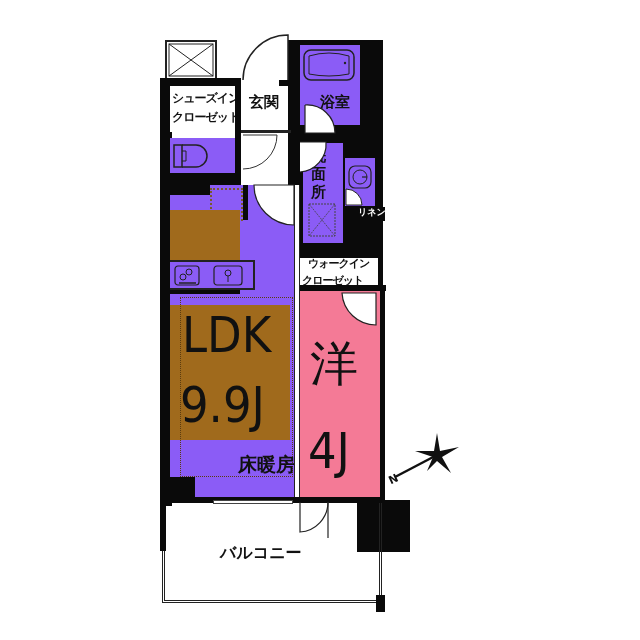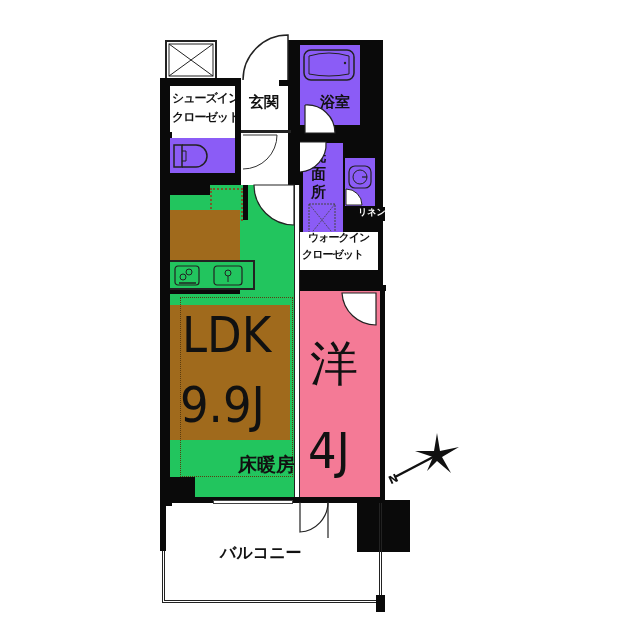--- a/index.html
+++ b/index.html
@@ -1,20 +1,20 @@
 <!DOCTYPE html>
 <html><head>
 <meta charset="utf-8">
 <style>
   html, body { margin:0; padding:0; background:#ffffff; }
   body { width:640px; height:640px; position:relative; overflow:hidden; font-family:"DejaVu Sans", sans-serif; }
   .abs { position:absolute; box-sizing:border-box; }
   .wall { background:#0a0a0a; }
   .aqua { background:#8b5cf6; }
-  .wood { background:#22c55e; }
+  .wood { background:#8b5cf6; }
   .wooddark { background:#a06a1c; }
   .pink { background:#f47a96; }
   .white { background:#ffffff; }
   .lbl { position:absolute; color:#111; font-weight:bold; white-space:nowrap; line-height:1; }
   .big { font-family:"DejaVu Sans Condensed","DejaVu Sans", sans-serif; font-weight:normal; color:#111; position:absolute; line-height:1; }
   .dotted { border:2px dotted #7a5a2a; }
 </style>
 </head>
 <body>
 
@@ -99,21 +99,21 @@
     </svg>
   </div>
   <svg class="abs" style="left:344px;top:185px;" width="22" height="22">
     <path d="M2 20 L2 4 A16 16 0 0 1 18 20 Z" fill="#fff" stroke="#222" stroke-width="1"></path>
   </svg>
 
   <div class="abs wall" style="left:345px;top:207px;width:28px;height:14px;margin-left:12px;">
     <span class="lbl" style="left:1px;top:1px;font-size:9px;color:#fff;">リネン</span>
   </div>
 
-  <div class="abs white" style="left:300px;top:232px;width:78px;height:38px;">
+  <div class="abs white" style="left:300px;top:258px;width:78px;height:28px;">
     <span class="lbl" style="left:8px;top:0px;font-size:11px;letter-spacing:-1px;">ウォークイン</span>
     <span class="lbl" style="left:2px;top:17px;font-size:11px;letter-spacing:-1px;">クローゼット</span>
   </div>
   <div class="abs wall" style="left:296px;top:285px;width:90px;height:6px;"></div>
 
   <div class="abs wood" style="left:170px;top:185px;width:126px;height:315px;">
 
     <div class="abs wall" style="left:0;top:0;width:40px;height:10px;"></div>
     <div class="abs wall" style="left:73px;top:0;width:5px;height:35px;"></div>
 

